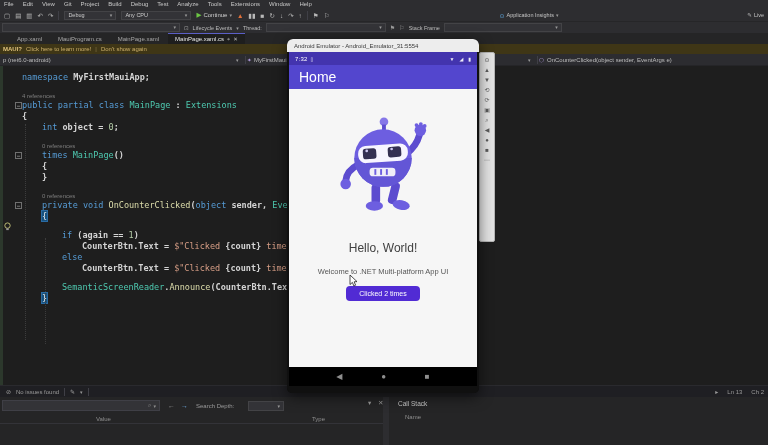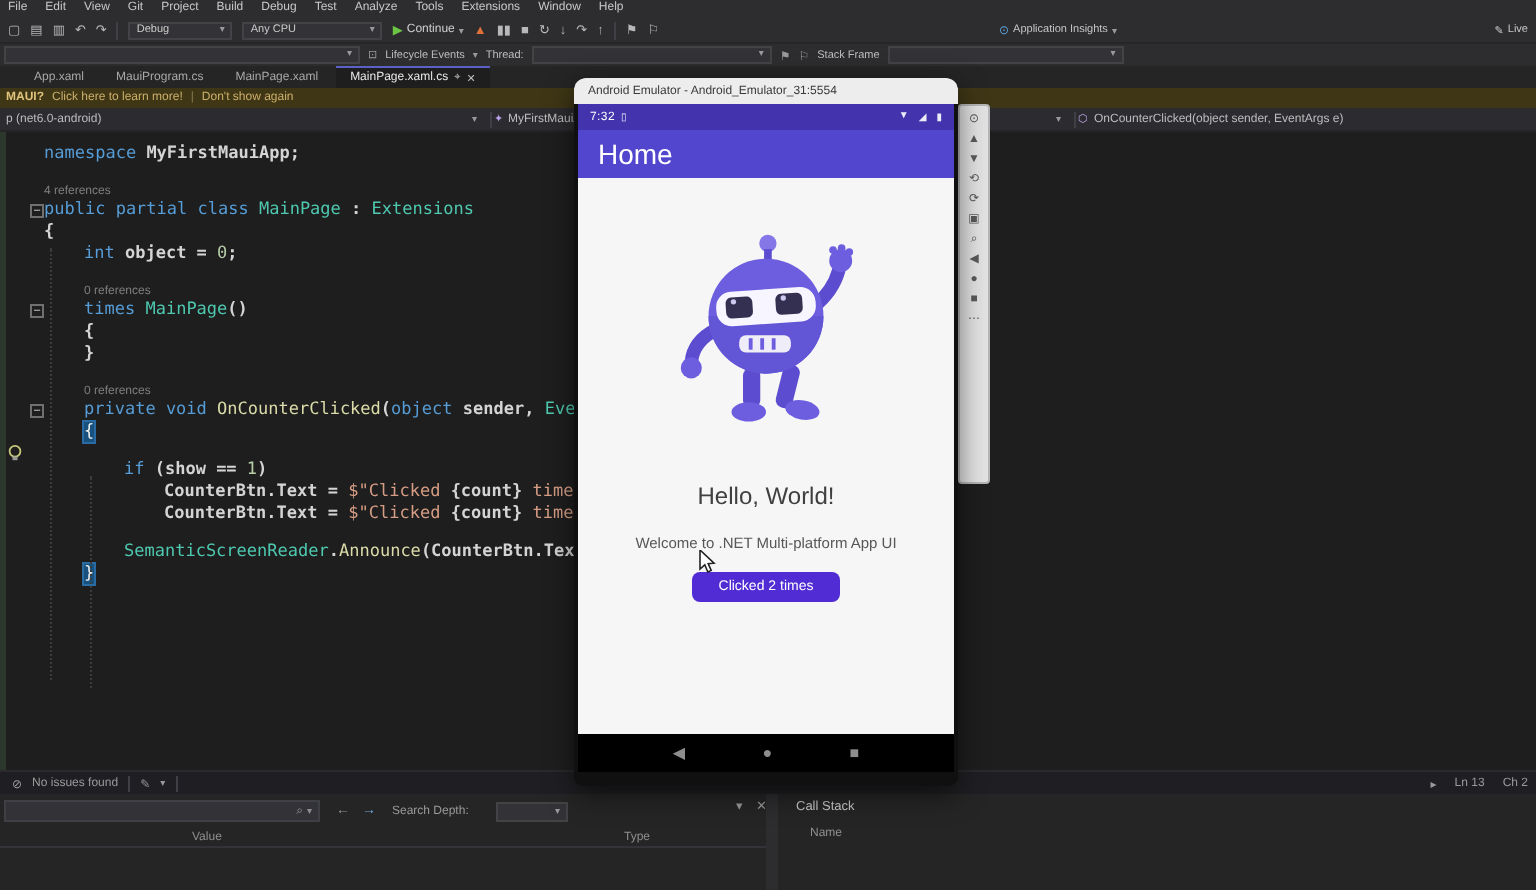--- a/index.html
+++ b/index.html
@@ -253,22 +253,23 @@
         <div class="cl blank" data-name="blank-line"><span class="gut" data-name="editor-gutter"></span><span class="ct" style="padding-left: 0px;"></span></div>
         <div class="cl lens" data-name="codelens-line"><span class="gut" data-name="editor-gutter"></span><span class="ct" style="padding-left: 20px;"><span class="ln">0 references</span></span></div>
         <div class="cl code" data-name="code-line"><span class="gut" data-name="editor-gutter"><span class="fold" data-name="fold-collapse-icon">−</span></span><span class="ct" style="padding-left: 20px;"><span class="kw">times </span><span class="ty">MainPage</span><span class="pl">()</span></span></div>
         <div class="cl code" data-name="code-line"><span class="gut" data-name="editor-gutter"></span><span class="ct" style="padding-left: 20px;"><span class="pl">{</span></span></div>
         <div class="cl code" data-name="code-line"><span class="gut" data-name="editor-gutter"></span><span class="ct" style="padding-left: 20px;"><span class="pl">}</span></span></div>
         <div class="cl blank" data-name="blank-line"><span class="gut" data-name="editor-gutter"></span><span class="ct" style="padding-left: 0px;"></span></div>
         <div class="cl lens" data-name="codelens-line"><span class="gut" data-name="editor-gutter"></span><span class="ct" style="padding-left: 20px;"><span class="ln">0 references</span></span></div>
         <div class="cl code" data-name="code-line"><span class="gut" data-name="editor-gutter"><span class="fold" data-name="fold-collapse-icon">−</span></span><span class="ct" style="padding-left: 20px;"><span class="kw">private void </span><span class="me">OnCounterClicked</span><span class="pl">(</span><span class="kw">object</span><span class="pl"> sender, </span><span class="ty">EventArgs</span><span class="pl"> e)</span></span></div>
         <div class="cl code" data-name="code-line"><span class="gut" data-name="editor-gutter"></span><span class="ct" style="padding-left: 20px;"><span class="sel">{</span></span></div>
         <div class="cl blank" data-name="blank-line"><span class="gut" data-name="editor-gutter"></span><span class="ct" style="padding-left: 0px;"></span></div>
-        <div class="cl code" data-name="code-line"><span class="gut" data-name="editor-gutter"></span><span class="ct" style="padding-left: 40px;"><span class="kw">if </span><span class="pl">(show == </span><span class="nu">1</span><span class="pl">)</span></span></div>
+        <div class="cl code" data-name="code-line"><span class="gut" data-name="editor-gutter"></span><span class="ct" style="padding-left: 40px;"><span class="kw">if </span><span class="pl">(again == </span><span class="nu">1</span><span class="pl">)</span></span></div>
         <div class="cl code" data-name="code-line"><span class="gut" data-name="editor-gutter"></span><span class="ct" style="padding-left: 60px;"><span class="pl">CounterBtn.Text = </span><span class="st">$"Clicked </span><span class="pl">{count}</span><span class="st"> time"</span><span class="pl">;</span></span></div>
+        <div class="cl code" data-name="code-line"><span class="gut" data-name="editor-gutter"></span><span class="ct" style="padding-left: 40px;"><span class="kw">else</span></span></div>
         <div class="cl code" data-name="code-line"><span class="gut" data-name="editor-gutter"></span><span class="ct" style="padding-left: 60px;"><span class="pl">CounterBtn.Text = </span><span class="st">$"Clicked </span><span class="pl">{count}</span><span class="st"> times"</span><span class="pl">;</span></span></div>
         <div class="cl blank" data-name="blank-line"><span class="gut" data-name="editor-gutter"></span><span class="ct" style="padding-left: 0px;"></span></div>
         <div class="cl code" data-name="code-line"><span class="gut" data-name="editor-gutter"></span><span class="ct" style="padding-left: 40px;"><span class="ty">SemanticScreenReader</span><span class="pl">.</span><span class="me">Announce</span><span class="pl">(CounterBtn.Text);</span></span></div>
         <div class="cl code" data-name="code-line"><span class="gut" data-name="editor-gutter"></span><span class="ct" style="padding-left: 20px;"><span class="sel">}</span></span></div>
       </div>
     <svg class="lightbulb" data-name="quick-actions-lightbulb-icon" viewBox="0 0 10 10">
       <circle cx="5" cy="4" r="3" fill="none" stroke="#c8c87a" stroke-width="1"></circle>
       <rect x="3.6" y="7" width="2.8" height="2" fill="#9a9a9a"></rect>
     </svg>
   </div>

